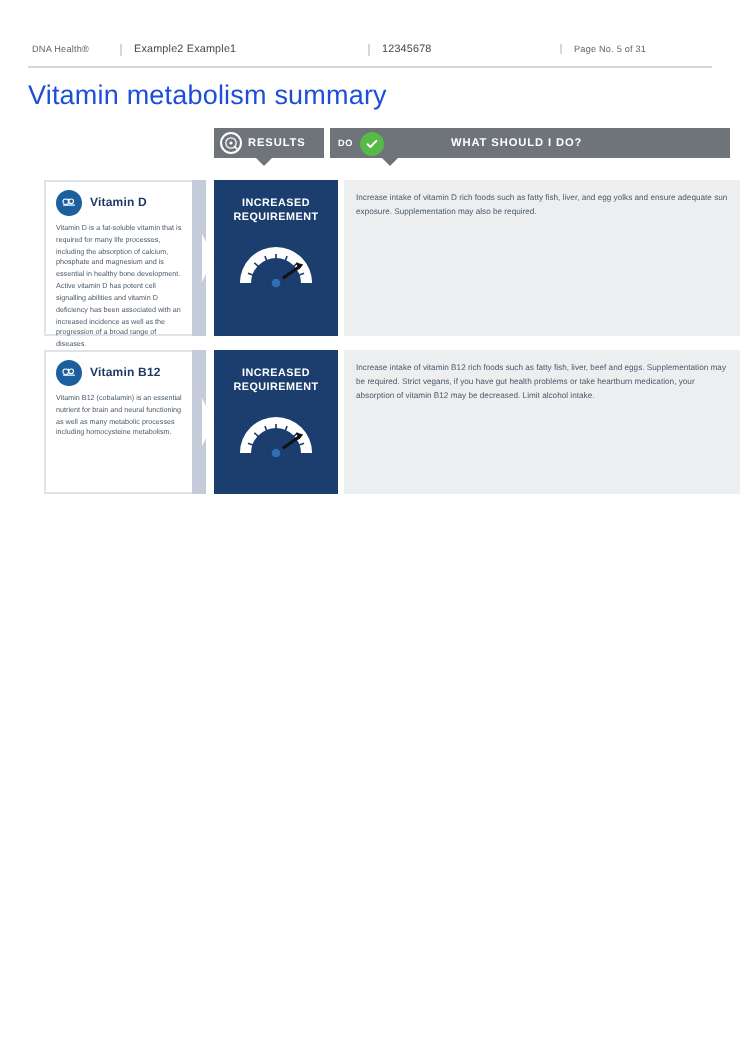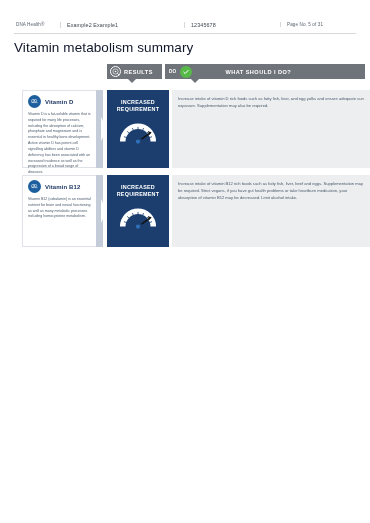--- a/index.html
+++ b/index.html
@@ -19,21 +19,21 @@
   }
   .hdr-cell { font-size: 4.6px; color: #5a6570; letter-spacing: .1px; white-space: nowrap; }
   .hdr-brand { width: 46px; padding-left: 2px; }
   .hdr-name  { flex: 1; border-left: 1px solid #d6d9dc; padding-left: 6px; color:#3e474f; font-size:5.4px; }
   .hdr-id    { width: 96px; border-left: 1px solid #d6d9dc; padding-left: 6px; color:#3e474f; font-size:5.4px; }
   .hdr-page  { width: 76px; border-left: 1px solid #d6d9dc; padding-left: 6px; }
 
   
   .page-title {
     position: absolute; left: 14px; top: 40px;
-    font-size: 13.5px; font-weight: 400; color: #0f172a; letter-spacing: .1px;
+    font-size: 13.5px; font-weight: 400; color: #1d4ed8; letter-spacing: .1px;
   }
 
   
   .banner { position: absolute; left: 107px; top: 64px; height: 15px; display: flex; align-items: stretch; }
   .banner-seg {
     background: #6e7479; display: flex; align-items: center; position: relative;
   }
   .seg-results { width: 55px; padding-left: 3px; }
   .seg-do { width: 200px; padding-left: 4px; }
   .seg-gap { width: 3px; background: #ffffff; }

